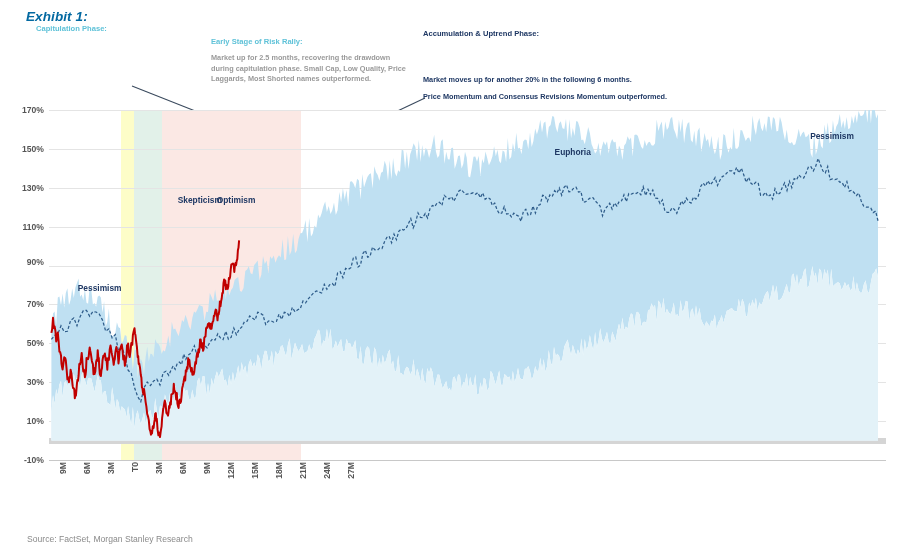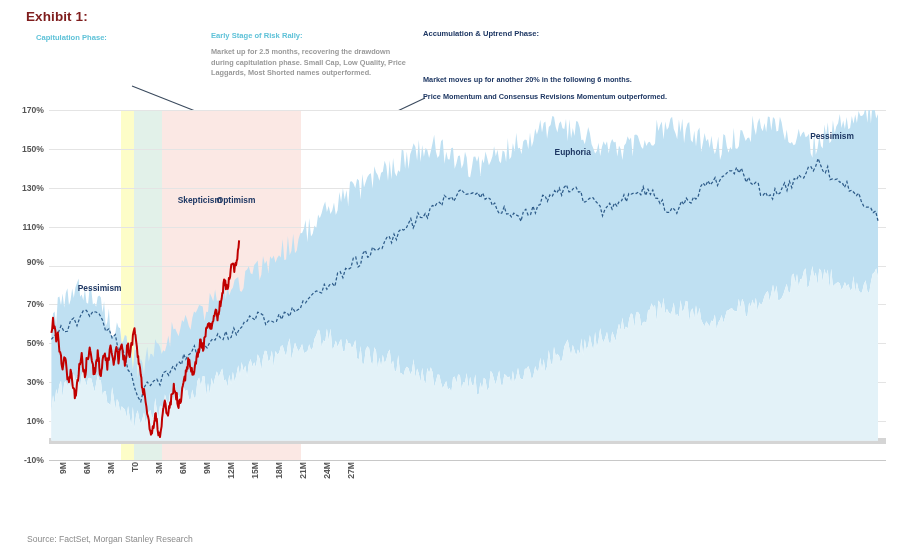--- a/index.html
+++ b/index.html
@@ -4,32 +4,32 @@
 <style>
   html,body{margin:0;padding:0;}
   body{
     width:902px;height:554px;background:#ffffff;
     font-family:"Liberation Sans", sans-serif;
     overflow:hidden;position:relative;
   }
   
   #header{position:absolute;left:26px;top:4px;width:860px;height:24px;
     display:flex;align-items:center;gap:18px;}
-  #exhibit-label{font-size:13.5px;font-weight:bold;color:#7f1d1d;letter-spacing:.1px;}
+  #exhibit-label{font-size:13.5px;font-weight:bold;color:#0369a1;letter-spacing:.1px;font-style:italic;}
   #exhibit-title{font-size:14px;color:#4a4a4a;font-weight:400;}
 
   
   .anno{position:absolute;}
   .anno .hd{font-size:7.6px;font-weight:bold;margin-bottom:7px;line-height:1.25;}
   .anno .bd{font-size:7.3px;line-height:1.42;color:#9a9a9a;font-weight:bold;}
   .anno .bd p{margin:0 0 6px 0;}
   .anno .bd p:last-child{margin-bottom:0;}
-  #anno-capitulation{left:36px;top:33px;width:165px;}
+  #anno-capitulation{left:36px;top:24px;width:165px;}
   #anno-capitulation .hd{color:#5fc2d8;}
-  #anno-risk-rally{left:211px;top:31px;width:200px;}
+  #anno-risk-rally{left:211px;top:37px;width:200px;}
   #anno-risk-rally .hd{color:#5fc2d8;}
   #anno-accumulation{left:423px;top:29px;width:265px;}
   #anno-accumulation .hd{color:#1f3864;}
   #anno-accumulation .bd{color:#1f3864;margin-top:37px;}
 
   
   #arrows{position:absolute;left:0;top:0;width:902px;height:554px;pointer-events:none;}
 
   
   #plot-wrap{position:absolute;left:0;top:110px;width:902px;height:365px;}

